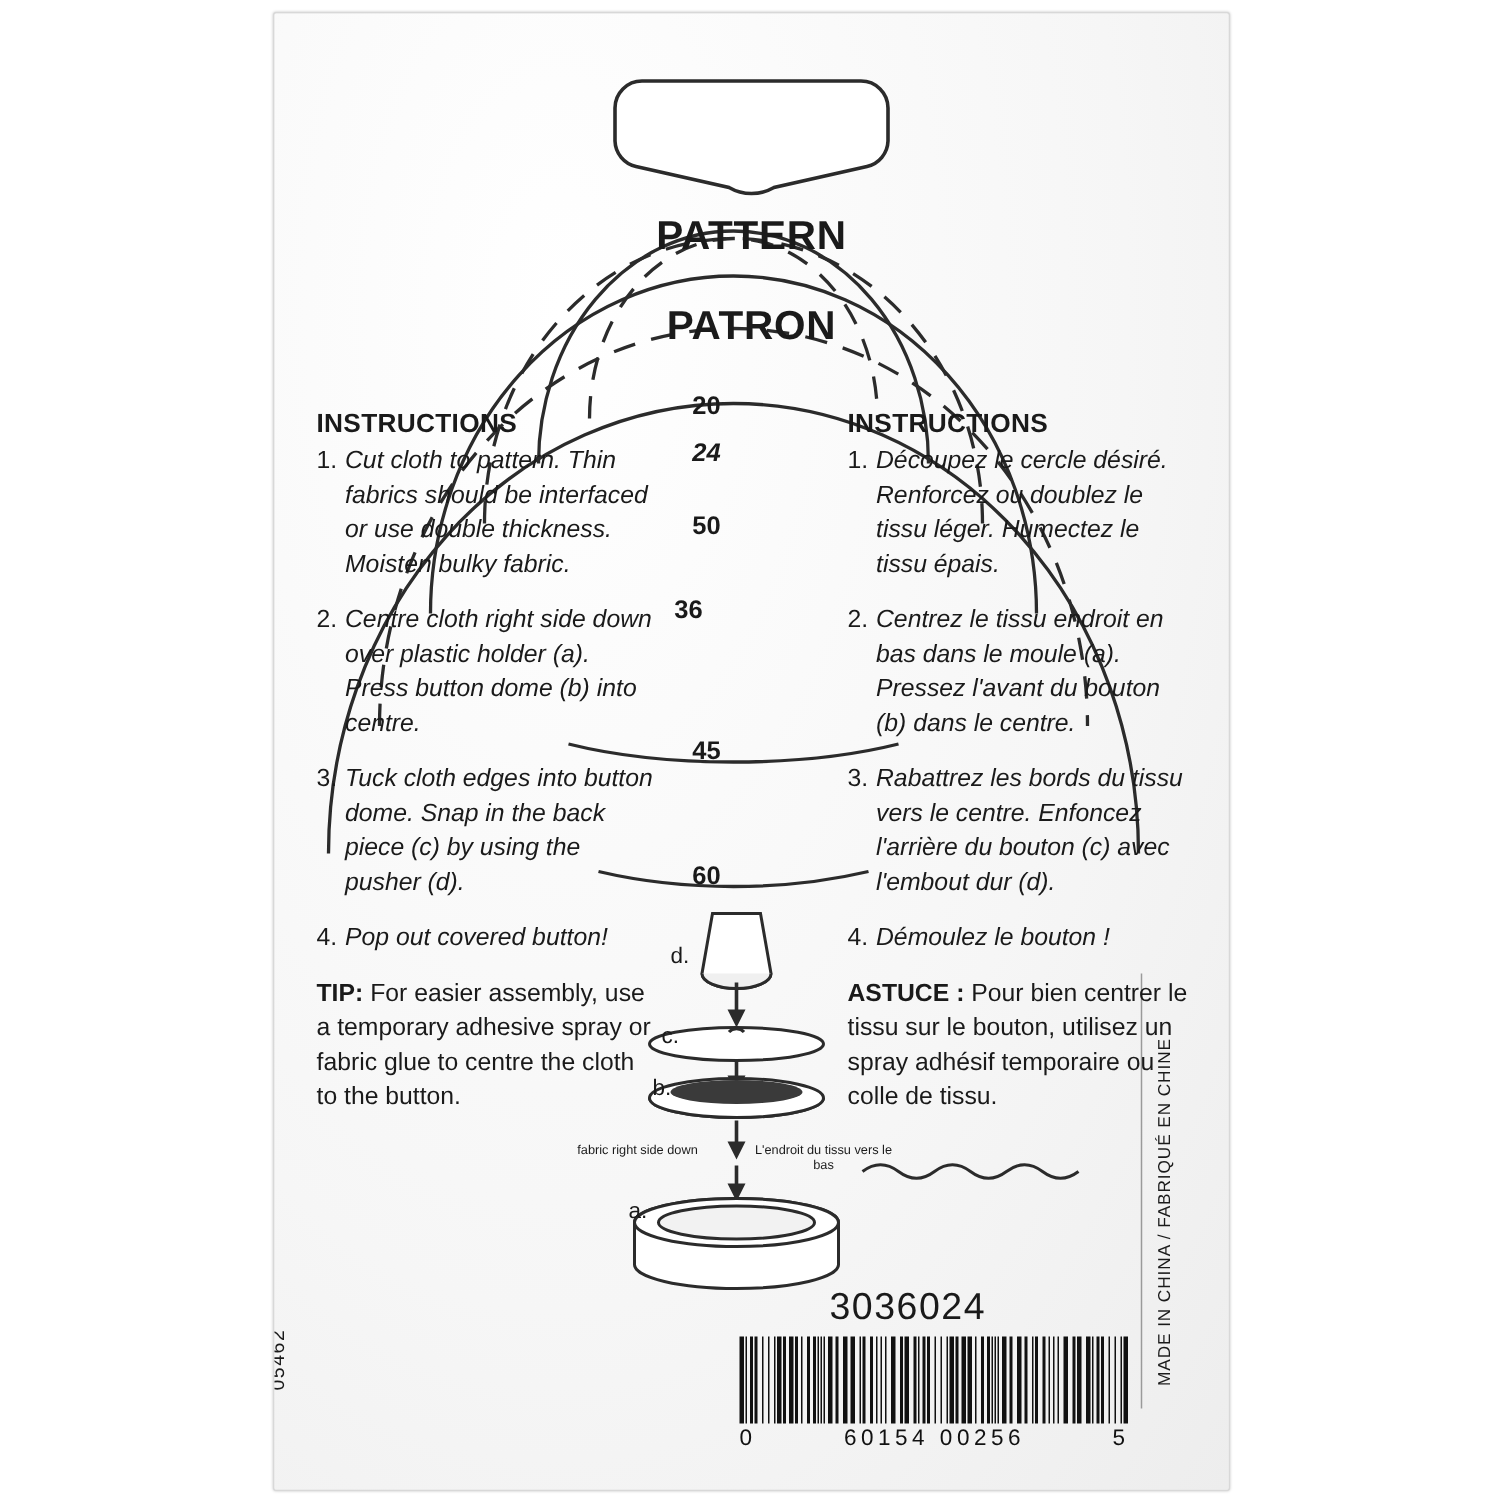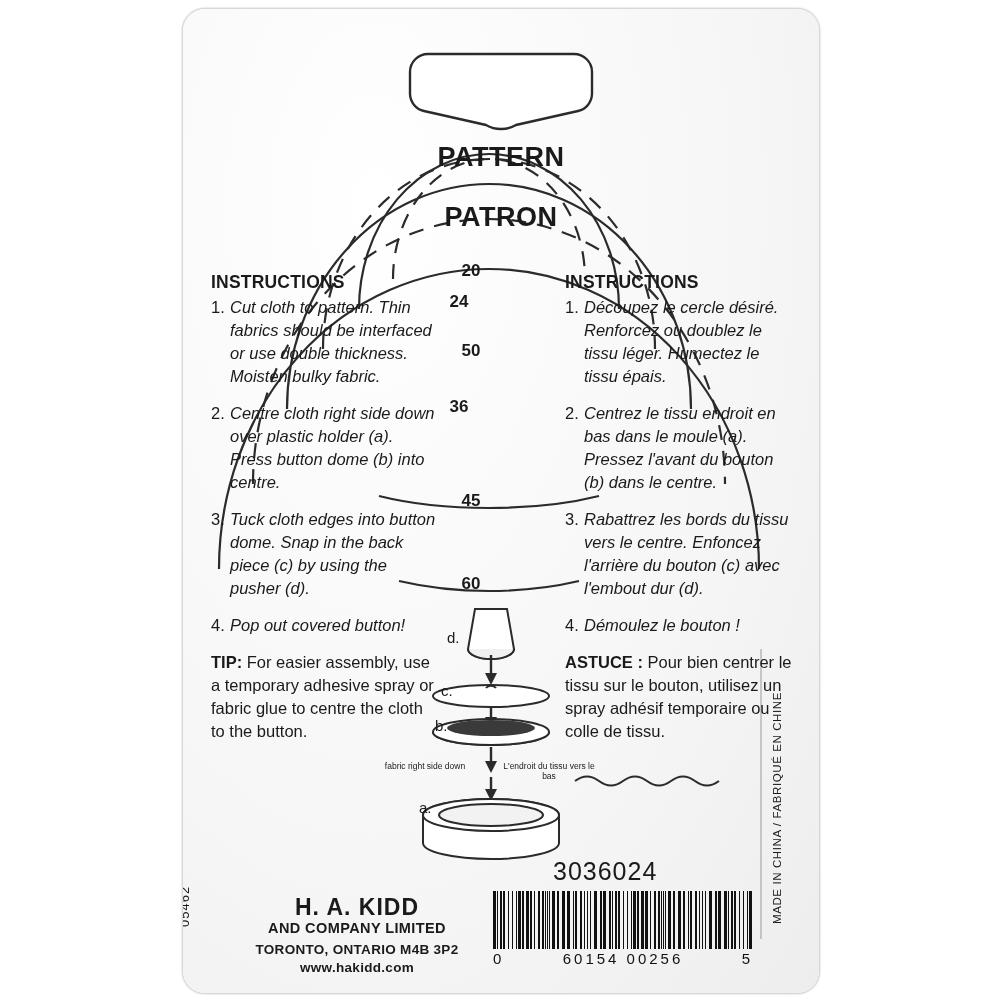--- a/index.html
+++ b/index.html
@@ -15,21 +15,21 @@
     overflow: hidden;
   }
   .package {
     position: absolute;
     left: 182px;
     top: 8px;
     width: 636px;
     height: 984px;
     background: #fbfbfb;
     border: 1px solid #d8d8d8;
-    border-radius: 23px;
+    border-radius: 2px;
     box-shadow: 0 0 2px rgba(0,0,0,0.25);
     overflow: hidden;
   }
   .package-inner {
     position: absolute;
     inset: 0;
     background:
       radial-gradient(ellipse at 30% 20%, #ffffff 0%, #f6f6f6 60%, #ededed 100%);
   }
   svg.art {
@@ -234,21 +234,21 @@
 
     <line x1="578" y1="640" x2="578" y2="930" stroke="#9a9a9a" stroke-width="1"></line>
   </svg>
 
   <div class="title">
     <div class="l1">PATTERN</div>
     <div class="l2">PATRON</div>
   </div>
 
   <div class="size-label" style="left:268px; top:252px;">20</div>
-  <div class="size-label" style="left:256px; top:283px;">24</div>
+  <div class="size-label" style="left:268px; top:283px;font-style:italic;">24</div>
   <div class="size-label" style="left:268px; top:332px;">50</div>
   <div class="size-label" style="left:256px; top:388px;">36</div>
   <div class="size-label" style="left:268px; top:482px;">45</div>
   <div class="size-label" style="left:268px; top:565px;">60</div>
 
   <div class="col left">
     <h3>INSTRUCTIONS</h3>
     <div class="step">
       <span class="num">1.</span>
       <span class="txt">Cut cloth to pattern. Thin fabrics should be interfaced or use double thickness. Moisten bulky fabric.</span>
@@ -296,26 +296,20 @@
   <div class="diag-label" style="left:264px; top:620px;">d.</div>
   <div class="diag-label" style="left:258px; top:673px;">c.</div>
   <div class="diag-label" style="left:252px; top:708px;">b.</div>
   <div class="diag-label" style="left:236px; top:790px;">a.</div>
 
   <div class="fabric-note" style="left:194px; top:752px;">fabric right side down</div>
   <div class="fabric-note" style="left:318px; top:752px;">L'endroit du tissu vers le bas</div>
 
   <div class="partnum">3036024</div>
 
-  <div class="brand">
-    <div class="b1">H. A. KIDD</div>
-    <div class="b2">AND COMPANY LIMITED</div>
-    <div class="b3">TORONTO, ONTARIO  M4B 3P2</div>
-    <div class="b4">www.hakidd.com</div>
-  </div>
 
   <div class="sidecode">05462</div>
   <div class="madein">MADE IN CHINA / FABRIQUÉ EN CHINE</div>
 
   <div class="barcode">
     <div class="bars" id="bars">
         <i style="width: 3px; margin-right: 1px;"></i>
         <i style="width: 1px; margin-right: 2px;"></i>
         <i style="width: 2px; margin-right: 1px;"></i>
         <i style="width: 2px; margin-right: 3px;"></i>

